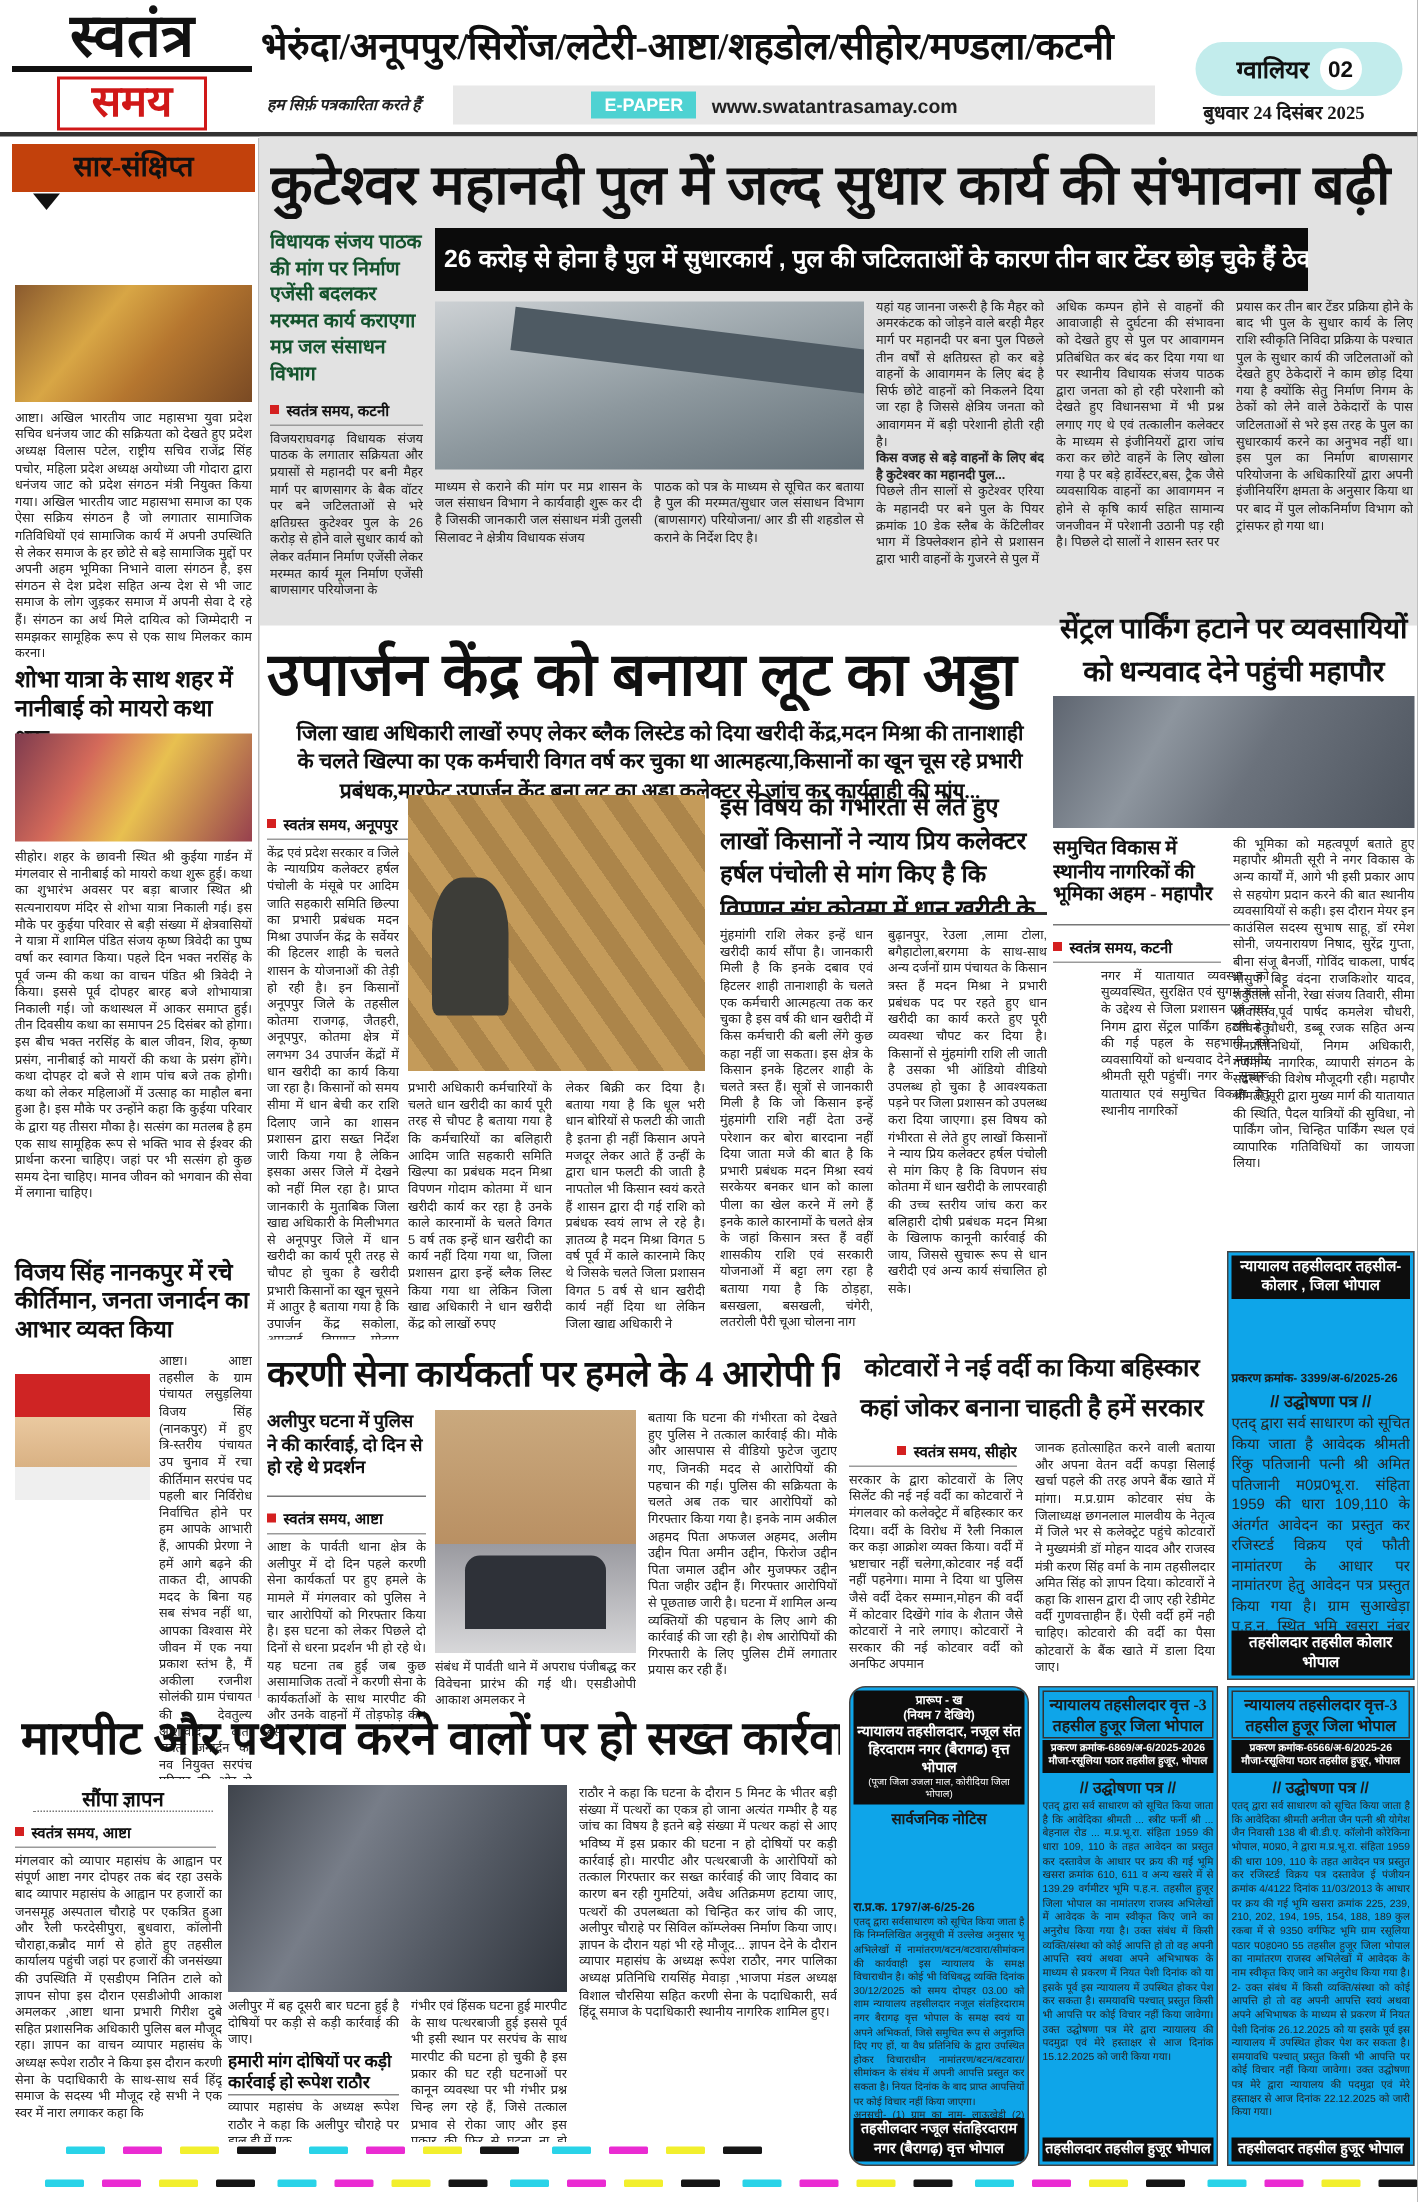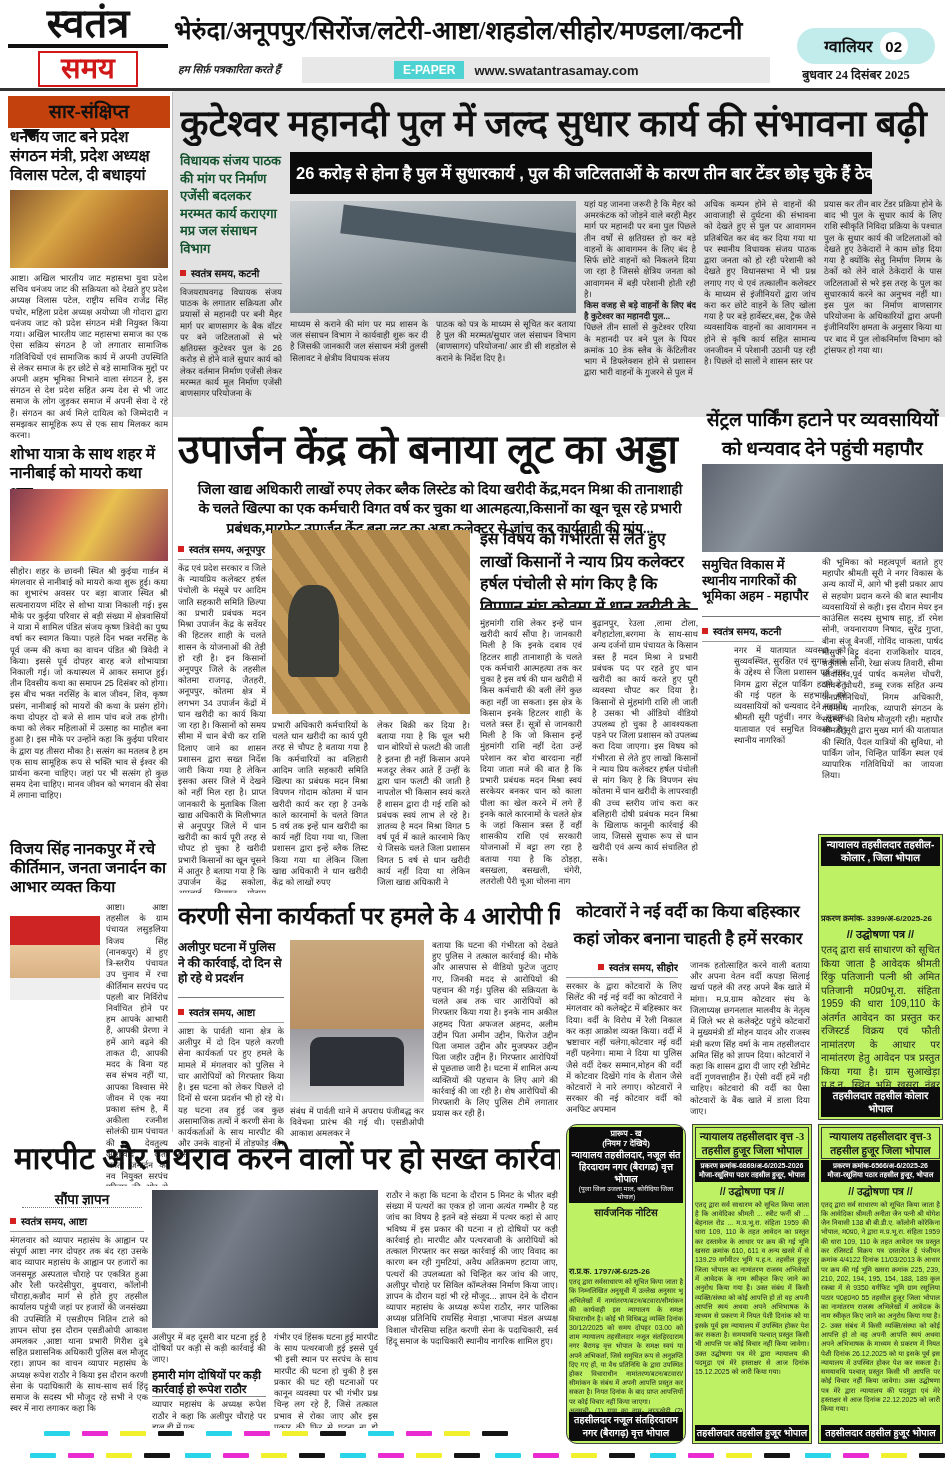--- a/index.html
+++ b/index.html
@@ -20,21 +20,21 @@
   .ph-bridge{background:linear-gradient(165deg,#cdd1d4 0%,#aab3b8 28%,#8d989e 55%,#647179 100%);}
   .ph-sacks{background:repeating-linear-gradient(55deg,#c49b5a 0 14px,#ac854a 14px 28px);}
   .ph-crowd1{background:linear-gradient(120deg,#5e6570,#8d959e 30%,#6b727c 55%,#4e555f);}
   .ph-police{background:linear-gradient(180deg,#caa97e 0%,#b99063 55%,#9a9aa0 55%,#d8d8da);}
   .ph-crowd2{background:linear-gradient(120deg,#3f444c,#777d88 35%,#545a64 65%,#2f343c);}
   .banner{background:#0b0b0b;color:#fff;font-weight:800;text-align:center;overflow:hidden;}
   .teal{background:#c2410c;}
   .tri{width:0;height:0;border-left:9px solid transparent;border-right:9px solid transparent;border-top:11px solid #111;}
   .quote{font-size:16px;font-weight:800;line-height:1.42;color:#101010;border-bottom:2px solid #333;overflow:hidden;}
   .subhead-box{font-weight:800;color:#101010;overflow:hidden;}
-  .notice{display:flex;flex-direction:column;border:1.5px solid #444;background:#bef264;overflow:hidden;padding:2px;}
+  .notice{display:flex;flex-direction:column;border:1.5px solid #444;background:#0ea5e9;overflow:hidden;padding:2px;}
   .nhead{background:#0d0d0d;color:#fff;font-weight:700;text-align:center;line-height:1.25;padding:2px 1px;}
   .nfoot{background:#0d0d0d;color:#fff;font-weight:700;text-align:center;line-height:1.3;margin-top:auto;padding:2px 1px;}
   .ncase{font-weight:700;font-size:8px;line-height:1.3;margin-top:48px;}
   .ntitle{font-weight:800;text-align:center;font-size:11px;padding:2px 0;}
   .nbody{flex:1;}
   .rule-h{background:#333;}
   .rule-v{background:#bbb;}
   .cg{display:flex;gap:12px;}
   .cg i{width:26px;height:5px;display:block;border-radius:1px;}
   .c1{background:#29d3e8}.c2{background:#ea2bd2}.c3{background:#f2ef2d}.c4{background:#151515}
@@ -59,21 +59,20 @@
   <div class="abs" style="left:797px;top:28px;width:138px;height:36px;background:#c2ecec;border-radius:18px;display:flex;align-items:center;justify-content:center;gap:7px;">
     <span class="serif" style="font-size:16px;font-weight:800;color:#111;">ग्वालियर</span>
     <span style="width:28px;height:28px;background:#fff;border-radius:50%;display:flex;align-items:center;justify-content:center;font-size:15px;font-weight:800;color:#111;">02</span>
   </div>
   <div class="abs serif" style="left:775px;top:66px;width:162px;height:18px;font-size:12.5px;font-weight:800;text-align:center;">बुधवार 24 दिसंबर 2025</div>
   <div class="abs rule-h" style="left:0;top:88px;width:945px;height:3px;"></div>
 
   <div class="abs rule-v" style="left:172px;top:92px;width:1px;height:1040px;"></div>
   <div class="abs teal serif center" style="left:8px;top:96px;width:162px;height:32px;font-size:19px;font-weight:800;line-height:32px;color:#111;">सार-संक्षिप्त</div>
   <div class="abs tri" style="left:22px;top:129px;"></div>
-  <div class="abs serif hl" style="left:10px;top:128px;width:158px;height:58px;font-size:15.5px;line-height:1.22;">धनंजय जाट बने प्रदेश संगठन मंत्री, प्रदेश अध्यक्ष विलास पटेल, दी बधाइयां</div>
   <div class="abs photo ph-jat" style="left:10px;top:190px;width:158px;height:78px;"></div>
   <div class="abs body-txt" style="left:10px;top:273px;width:158px;height:168px;">आष्टा। अखिल भारतीय जाट महासभा युवा प्रदेश सचिव धनंजय जाट की सक्रियता को देखते हुए प्रदेश अध्यक्ष विलास पटेल, राष्ट्रीय सचिव राजेंद्र सिंह पचोर, महिला प्रदेश अध्यक्ष अयोध्या जी गोदारा द्वारा धनंजय जाट को प्रदेश संगठन मंत्री नियुक्त किया गया। अखिल भारतीय जाट महासभा समाज का एक ऐसा सक्रिय संगठन है जो लगातार सामाजिक गतिविधियों एवं सामाजिक कार्य में अपनी उपस्थिति से लेकर समाज के हर छोटे से बड़े सामाजिक मुद्दों पर अपनी अहम भूमिका निभाने वाला संगठन है, इस संगठन से देश प्रदेश सहित अन्य देश से भी जाट समाज के लोग जुड़कर समाज में अपनी सेवा दे रहे हैं। संगठन का अर्थ मिले दायित्व को जिम्मेदारी न समझकर सामूहिक रूप से एक साथ मिलकर काम करना।</div>
   <div class="abs serif hl" style="left:10px;top:444px;width:158px;height:40px;font-size:15.5px;line-height:1.25;">शोभा यात्रा के साथ शहर में नानीबाई को मायरो कथा शुरू</div>
   <div class="abs photo ph-katha" style="left:10px;top:489px;width:158px;height:72px;"></div>
   <div class="abs body-txt" style="left:10px;top:566px;width:158px;height:268px;">सीहोर। शहर के छावनी स्थित श्री कुईया गार्डन में मंगलवार से नानीबाई को मायरो कथा शुरू हुई। कथा का शुभारंभ अवसर पर बड़ा बाजार स्थित श्री सत्यनारायण मंदिर से शोभा यात्रा निकाली गई। इस मौके पर कुईया परिवार से बड़ी संख्या में क्षेत्रवासियों ने यात्रा में शामिल पंडित संजय कृष्ण त्रिवेदी का पुष्प वर्षा कर स्वागत किया। पहले दिन भक्त नरसिंह के पूर्व जन्म की कथा का वाचन पंडित श्री त्रिवेदी ने किया। इससे पूर्व दोपहर बारह बजे शोभायात्रा निकाली गई। जो कथास्थल में आकर समाप्त हुई। तीन दिवसीय कथा का समापन 25 दिसंबर को होगा। इस बीच भक्त नरसिंह के बाल जीवन, शिव, कृष्ण प्रसंग, नानीबाई को मायरों की कथा के प्रसंग होंगे। कथा दोपहर दो बजे से शाम पांच बजे तक होगी। कथा को लेकर महिलाओं में उत्साह का माहौल बना हुआ है। इस मौके पर उन्होंने कहा कि कुईया परिवार के द्वारा यह तीसरा मौका है। सत्संग का मतलब है हम एक साथ सामूहिक रूप से भक्ति भाव से ईश्वर की प्रार्थना करना चाहिए। जहां पर भी सत्संग हो कुछ समय देना चाहिए। मानव जीवन को भगवान की सेवा में लगाना चाहिए।</div>
   <div class="abs serif hl" style="left:10px;top:840px;width:158px;height:58px;font-size:15.5px;line-height:1.22;">विजय सिंह नानकपुर में रचे कीर्तिमान, जनता जनार्दन का आभार व्यक्त किया</div>
   <div class="abs" style="left:10px;top:902px;width:158px;height:284px;overflow:hidden;">
     <div class="photo ph-portrait" style="float:left;width:90px;height:84px;margin:14px 6px 2px 0;"></div>
     <div class="body-txt" style="height:284px;">आष्टा। आष्टा तहसील के ग्राम पंचायत लसुड़लिया विजय सिंह (नानकपुर) में हुए त्रि-स्तरीय पंचायत उप चुनाव में रचा कीर्तिमान सरपंच पद पहली बार निर्विरोध निर्वाचित होने पर हम आपके आभारी हैं, आपकी प्रेरणा ने हमें आगे बढ़ने की ताकत दी, आपकी मदद के बिना यह सब संभव नहीं था, आपका विश्वास मेरे जीवन में एक नया प्रकाश स्तंभ है, मैं अकीला रजनीश सोलंकी ग्राम पंचायत की देवतुल्य आशीर्वाद दाता जनता जनार्दन को नव नियुक्त सरपंच परिवार की ओर से हार्दिक-हार्दिक बधाइयां शुभकामनाएं आभार प्रकट करते हैं पंचायत के समस्त पंचगणों ग्रामीण जनों के साथ मिलजुल कर हम ग्राम पंचायत के कार्यों को पूरा कर ग्राम पंचायत को विकसित करने में आपका आशीर्वाद रूपी प्यार विश्वास साथ मिला। उसका हम आपको विश्वास दिलाते हैं कि ग्राम पंचायत में पूर्ण निष्ठा विश्वास ईमानदारी के साथ काम कर अपनी ग्राम पंचायत लसुड़लिया विजय सिंह (नानकपुर) की पंचायत को बेहतर बनाकर हमारी पंचायत की प्रतिष्ठा और पहचान बढ़ाएंगे हमारी ग्राम पंचायत ने कीर्तिमान स्थापित किया है वह हमेशा बनाए रखें।</div>
   </div>

